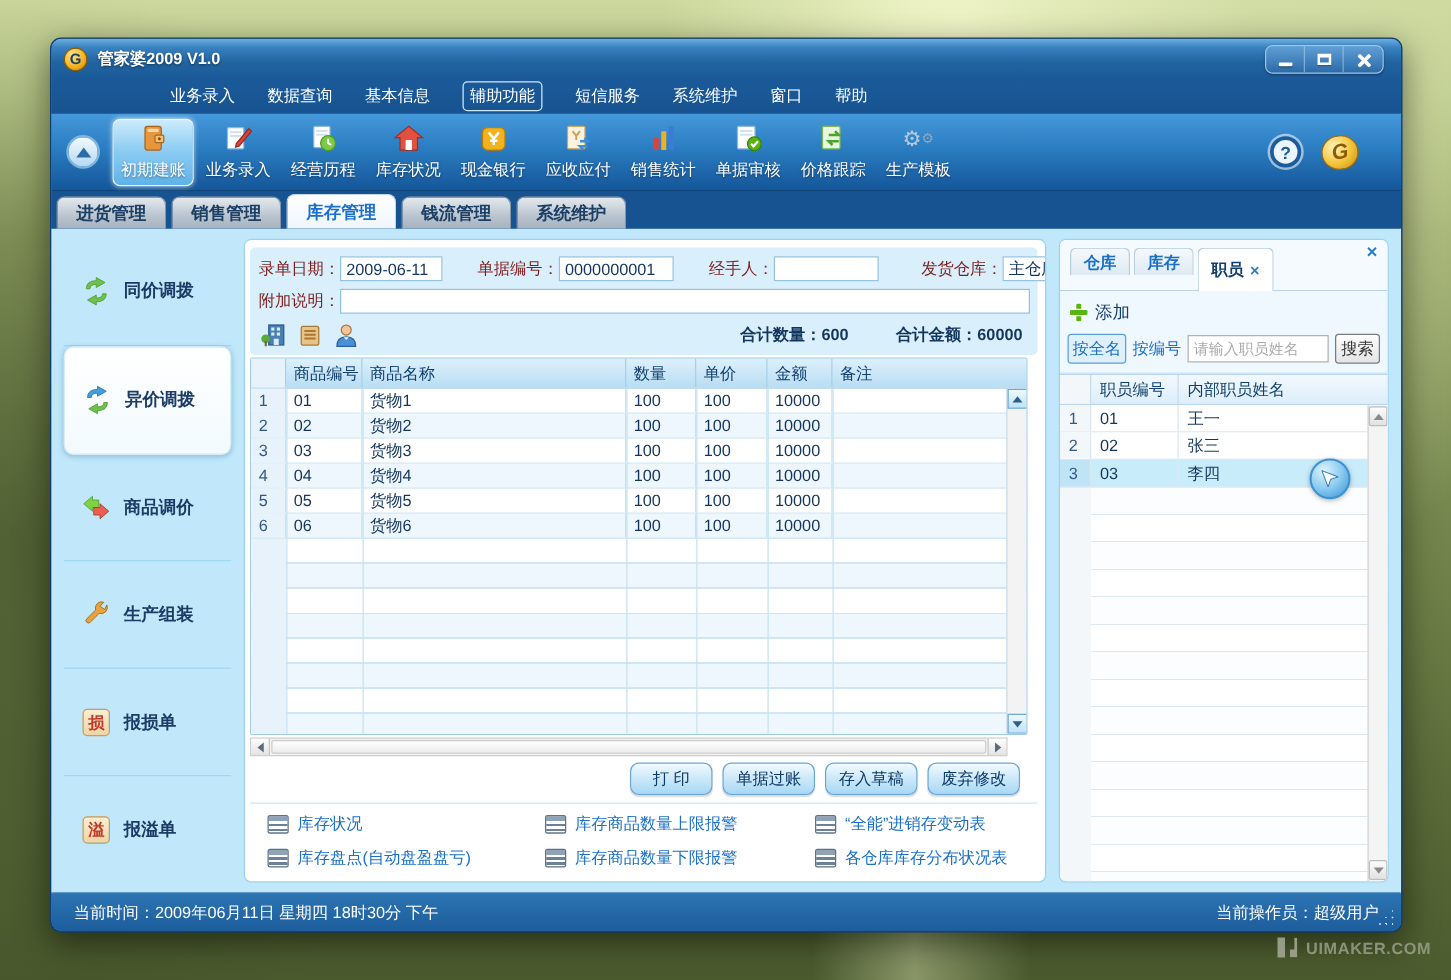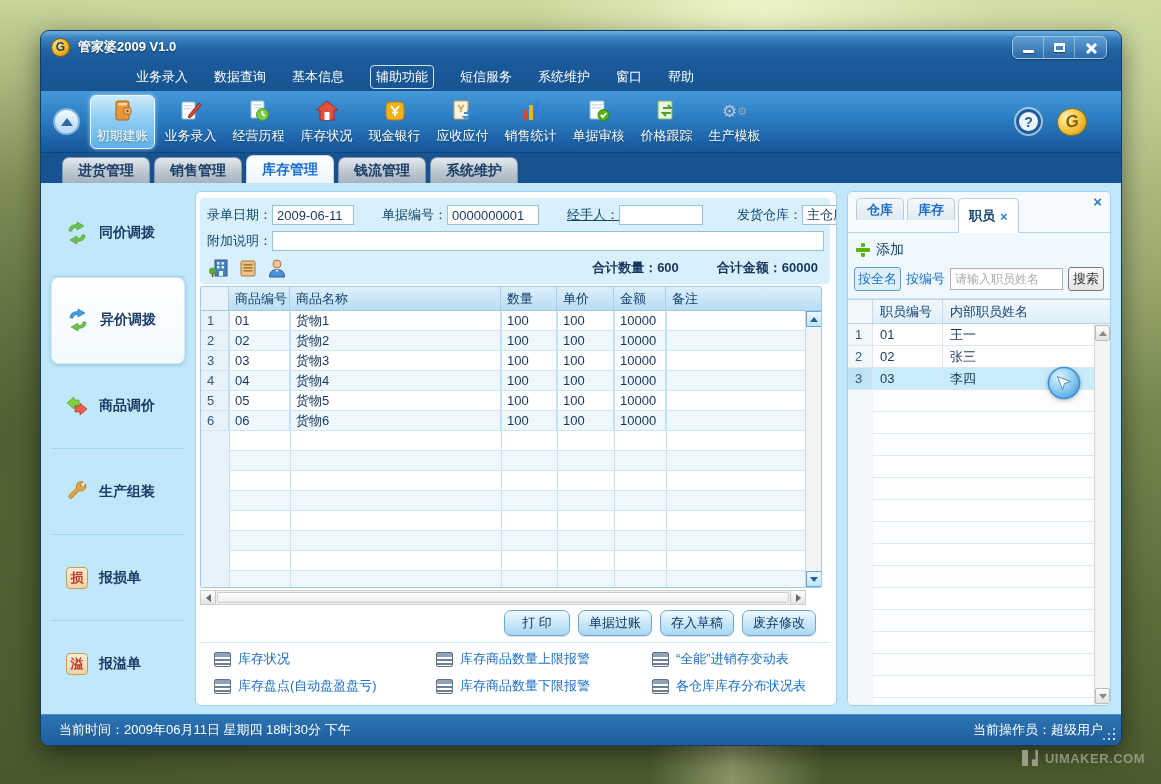--- a/index.html
+++ b/index.html
@@ -50,41 +50,41 @@
   .tbtn { width:65px; height:54px; display:flex; flex-direction:column; align-items:center; justify-content:center; gap:3px; border-radius:6px; margin-right:3px; }
   .tbtn.selected { background:linear-gradient(180deg,#cdebfb 0%,#8ecdf3 45%,#5fb2e8 100%); border:1px solid #eaf7ff; box-shadow:0 0 4px rgba(255,255,255,.6); }
   .tbtn .tlabel { color:#fff; font-size:13px; text-shadow:0 1px 2px rgba(0,0,0,.4); white-space:nowrap; }
   .ticon { width:26px; height:26px; display:flex; align-items:center; justify-content:center; position:relative; }
   .toolbar-right { margin-left:auto; display:flex; align-items:center; gap:16px; margin-right:22px; }
   .help-btn { width:25px; height:25px; border-radius:50%; background:#eaf5fd; border:3px solid #1d5c9c;
     color:#1d5c9c; font-weight:bold; font-size:14px; display:flex; align-items:center; justify-content:center; box-shadow:0 0 0 2px rgba(255,255,255,.55); }
   .brand-btn { width:30px; height:28px; border-radius:50%; background:radial-gradient(circle at 35% 30%, #fff2b8, #f4c238 55%, #c08a10);
     border:1px solid #9a6d08; color:#8a5c06; font-weight:bold; font-style:italic; font-size:17px; display:flex; align-items:center; justify-content:center; transform:rotate(-8deg); }
   
-  .tabstrip { height:30px; background:#175390; display:flex; align-items:flex-end; padding-left:21px; gap:4px; }
+  .tabstrip { height:30px; background:#175390; display:flex; align-items:flex-end; padding-left:4px; gap:4px; }
   .tab { width:88px; height:26px; border-radius:7px 7px 0 0; border:1px solid #8796a6; border-bottom:none;
     background:linear-gradient(180deg,#e4e9ee,#b9c4cf 60%,#a5b2bf); color:#1c3f66; font-size:14px; font-weight:bold;
     display:flex; align-items:center; justify-content:center; }
   .tab.active { background:linear-gradient(180deg,#ffffff,#eef6fc); color:#1a6fd0; border-color:#c3d6e6; height:28px; }
   
   .content { flex:1; background:#c0e7fa; padding:8px 10px; display:flex; gap:10px; overflow:hidden; }
   
   .sidebar { width:134px; flex:none; display:flex; flex-direction:column; }
   .side-item { flex:1; display:flex; align-items:center; gap:10px; padding-left:14px; border-bottom:1px solid #a2d7f0; position:relative; }
   .side-item:last-child { border-bottom:none; }
   .side-item .slabel { color:#1c3c66; font-size:14px; font-weight:bold; }
   .side-item.active { background:linear-gradient(180deg,#ffffff,#f2fafe); border:1px solid #d7ecf7; border-radius:8px; box-shadow:0 1px 4px rgba(60,120,160,.35); }
   .sicon { width:24px; height:24px; flex:none; display:flex; align-items:center; justify-content:center; }
   .stamp-icon { width:22px; height:22px; background:linear-gradient(180deg,#fbeed2,#efd5a4); border:1px solid #c89b5a; border-radius:4px;
     display:flex; align-items:center; justify-content:center; font-size:13px; font-weight:bold; color:#c0392b; }
   
   .main-panel { flex:1; background:#fff; border:1px solid #9fd2ee; border-radius:6px; padding:6px 6px 4px 4px; display:flex; flex-direction:column; overflow:hidden; }
   .form-block { background:#d9effc; border-radius:4px; padding:4px 4px 2px 4px; }
   .frm-row { display:flex; align-items:center; height:26px; }
-  .flabel { color:#0c4a6e; font-size:13px; white-space:nowrap; }
+  .flabel { color:#7f1d1d; font-size:13px; white-space:nowrap; }
   .finput { height:20px; border:1px solid #93c3e3; background:#fff; font-size:13px; color:#14365e; padding:0 4px; font-family:"Liberation Sans",sans-serif; }
   .icon-row { display:flex; align-items:center; height:28px; gap:7px; padding-left:4px; }
   .totals { margin-left:auto; display:flex; gap:38px; padding-right:8px; }
   .total-txt { color:#14365e; font-size:13px; font-weight:bold; }
   
   .tbl { margin-left:0; width:622px; border:1px solid #9fcbe8; border-radius:2px; margin-top:2px; }
   .tbl-head { height:24px; display:flex; background:linear-gradient(180deg,#ddf0fc,#b9ddf3); border-bottom:1px solid #9fcbe8; }
   .th { font-size:13px; color:#12406e; display:flex; align-items:center; padding-left:6px; border-right:1px solid #a9cfe8; }
   .tbl-body { position:relative; height:276px; overflow:hidden;
     background:
@@ -381,21 +381,21 @@
         </div>
       </div>
 
       <div class="main-panel">
         <div class="form-block">
           <div class="frm-row">
             <span class="flabel" style="margin-left:3px;">录单日期：</span>
             <input class="finput" style="width: 82px;" value="2009-06-11">
             <span class="flabel" style="margin-left:28px;">单据编号：</span>
             <input class="finput" style="width: 92px;" value="0000000001">
-            <span class="flabel" style="margin-left:28px;text-decoration:underline;">经手人：</span>
+            <span class="flabel" style="margin-left:28px;">经手人：</span>
             <input class="finput" style="width: 84px;" value="">
             <span class="flabel" style="margin-left:34px;">发货仓库：</span>
             <input class="finput" style="width: 86px;" value="主仓库">
           </div>
           <div class="frm-row">
             <span class="flabel" style="margin-left:3px;">附加说明：</span>
             <input class="finput" style="flex: 1 1 0%; margin-right: 2px;" value="">
           </div>
           <div class="icon-row">
             <span class="sicon" style="width:22px;height:22px;">

